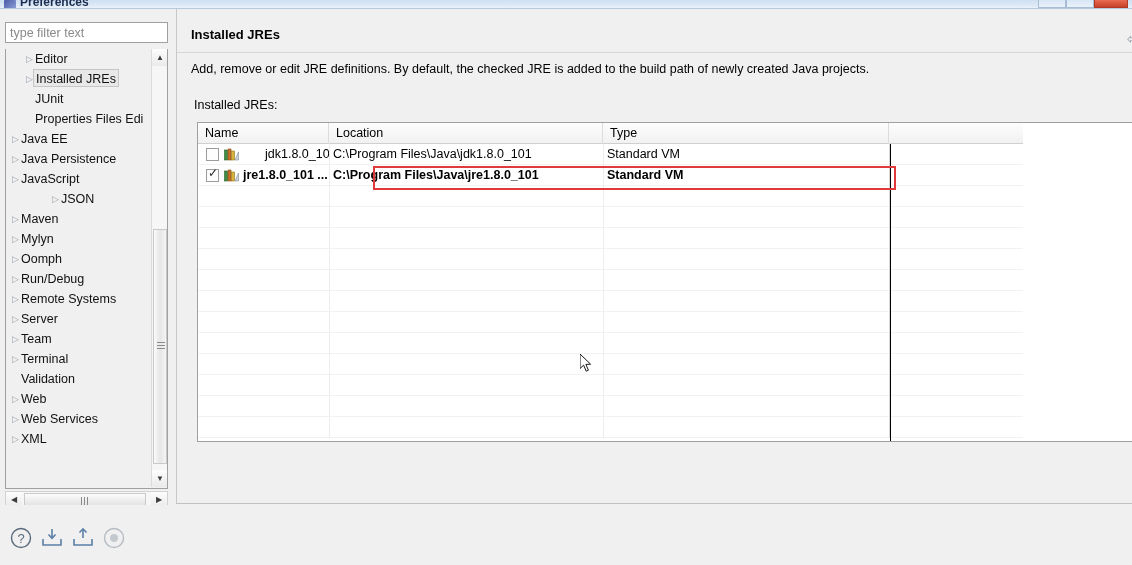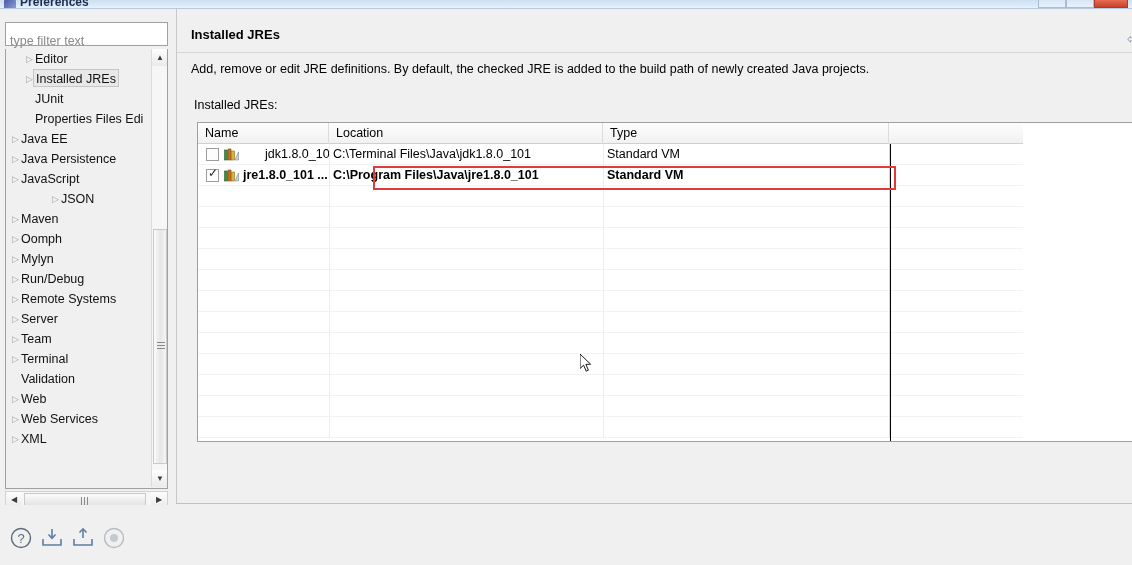--- a/index.html
+++ b/index.html
@@ -40,21 +40,21 @@
 
   
   #sidebar {
     position: absolute; left: 0; top: 9px; width: 175px; height: 495px;
     background: #f0f0f0;
   }
   #filter-box {
     position: absolute; left: 5px; top: 13px; width: 163px; height: 21px;
     background: #fff; border: 1px solid #a0a0a0;
     font-size: 12.5px; color: #8a8a8a;
-    padding: 11px 4px; line-height: 15px;
+    padding: 3px 4px; line-height: 15px;
     font-family: "Liberation Sans", sans-serif;
   }
   #tree-panel {
     position: absolute; left: 5px; top: 40px; width: 163px; height: 440px;
     background: #f0f0f0; border: 1px solid #a0a0a0; border-top: none;
     overflow: hidden;
   }
   #tree-clip {
     position: absolute; left: 0; top: 0; width: 146px; height: 438px;
     overflow: hidden;
@@ -250,22 +250,22 @@
       <div id="tree-clip">
           <div class="tree-item" style="padding-left: 18px;"><span class="arrow">▷</span><span class="lbl">Editor</span></div>
           <div class="tree-item sel" style="padding-left: 18px;"><span class="arrow">▷</span><span class="lbl">Installed JREs</span></div>
           <div class="tree-item" style="padding-left: 18px;"><span class="arrow blank">▷</span><span class="lbl">JUnit</span></div>
           <div class="tree-item" style="padding-left: 18px;"><span class="arrow blank">▷</span><span class="lbl">Properties Files Edi</span></div>
           <div class="tree-item" style="padding-left: 4px;"><span class="arrow">▷</span><span class="lbl">Java EE</span></div>
           <div class="tree-item" style="padding-left: 4px;"><span class="arrow">▷</span><span class="lbl">Java Persistence</span></div>
           <div class="tree-item" style="padding-left: 4px;"><span class="arrow">▷</span><span class="lbl">JavaScript</span></div>
           <div class="tree-item" style="padding-left: 4px; margin-left: 40px;"><span class="arrow">▷</span><span class="lbl">JSON</span></div>
           <div class="tree-item" style="padding-left: 4px;"><span class="arrow">▷</span><span class="lbl">Maven</span></div>
+          <div class="tree-item" style="padding-left: 4px;"><span class="arrow">▷</span><span class="lbl">Mylyn</span></div>
           <div class="tree-item" style="padding-left: 4px;"><span class="arrow">▷</span><span class="lbl">Oomph</span></div>
-          <div class="tree-item" style="padding-left: 4px;"><span class="arrow">▷</span><span class="lbl">Mylyn</span></div>
           <div class="tree-item" style="padding-left: 4px;"><span class="arrow">▷</span><span class="lbl">Run/Debug</span></div>
           <div class="tree-item" style="padding-left: 4px;"><span class="arrow">▷</span><span class="lbl">Remote Systems</span></div>
           <div class="tree-item" style="padding-left: 4px;"><span class="arrow">▷</span><span class="lbl">Server</span></div>
           <div class="tree-item" style="padding-left: 4px;"><span class="arrow">▷</span><span class="lbl">Team</span></div>
           <div class="tree-item" style="padding-left: 4px;"><span class="arrow">▷</span><span class="lbl">Terminal</span></div>
           <div class="tree-item" style="padding-left: 4px;"><span class="arrow blank">▷</span><span class="lbl">Validation</span></div>
           <div class="tree-item" style="padding-left: 4px;"><span class="arrow">▷</span><span class="lbl">Web</span></div>
           <div class="tree-item" style="padding-left: 4px;"><span class="arrow">▷</span><span class="lbl">Web Services</span></div>
           <div class="tree-item" style="padding-left: 4px;"><span class="arrow">▷</span><span class="lbl">XML</span></div>
         </div>
@@ -313,21 +313,21 @@
             <div class="vline v2"></div>
             <div class="vline v3"></div>
             <div class="chk"></div>
             <svg class="jre-icon" viewBox="0 0 15 13">
               <rect x="0.5" y="2" width="3" height="10" fill="#3f8f43" stroke="#265c29" stroke-width="0.6"></rect>
               <rect x="4" y="1" width="3" height="11" fill="#c8702a" stroke="#8d4c18" stroke-width="0.6"></rect>
               <rect x="7.5" y="3" width="3" height="9" fill="#d8b23a" stroke="#8f7318" stroke-width="0.6"></rect>
               <path d="M11 12 L14.5 4 L14.5 12 Z" fill="#cfd6de" stroke="#7d8894" stroke-width="0.6"></path>
             </svg>
             <div class="cell c-name" style="padding-left: 67px;">jdk1.8.0_101</div>
-            <div class="cell c-loc">C:\Terminal Files\Java\jdk1.8.0_101</div>
+            <div class="cell c-loc">C:\Program Files\Java\jdk1.8.0_101</div>
             <div class="cell c-type">Standard VM</div>
           </div>
           <div class="row bold">
             <div class="vline v1"></div>
             <div class="vline v2"></div>
             <div class="vline v3"></div>
             <div class="chk on"></div>
             <svg class="jre-icon" viewBox="0 0 15 13">
               <rect x="0.5" y="2" width="3" height="10" fill="#3f8f43" stroke="#265c29" stroke-width="0.6"></rect>
               <rect x="4" y="1" width="3" height="11" fill="#c8702a" stroke="#8d4c18" stroke-width="0.6"></rect>

